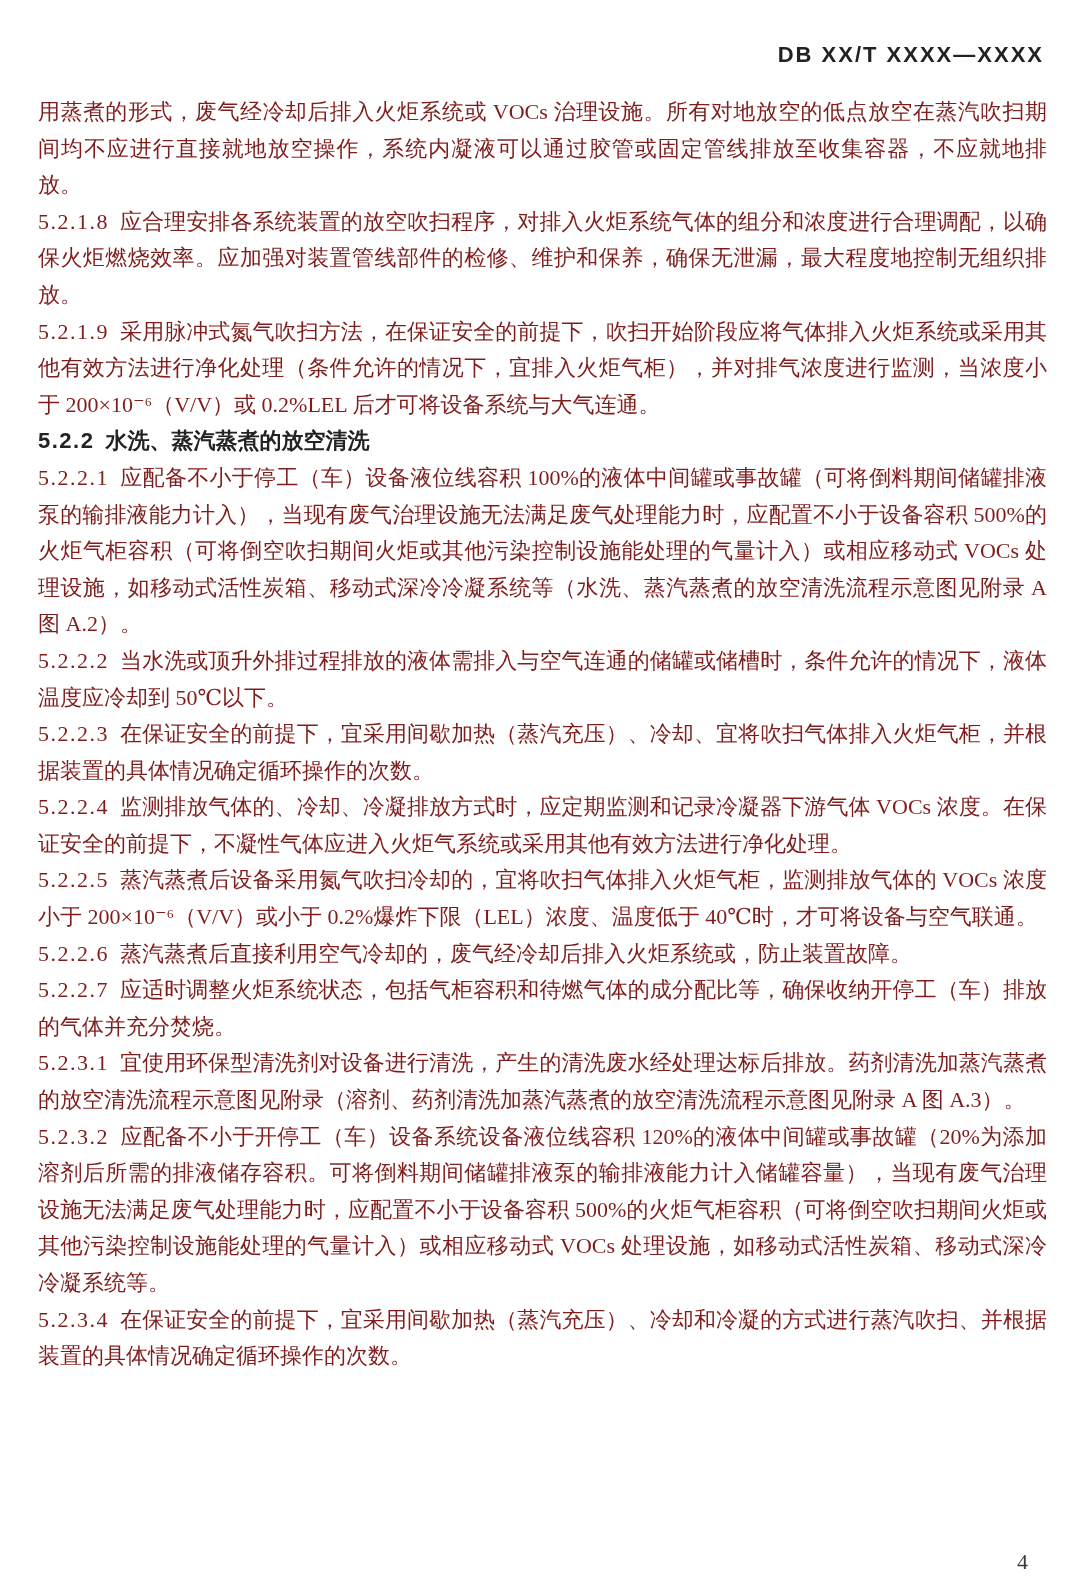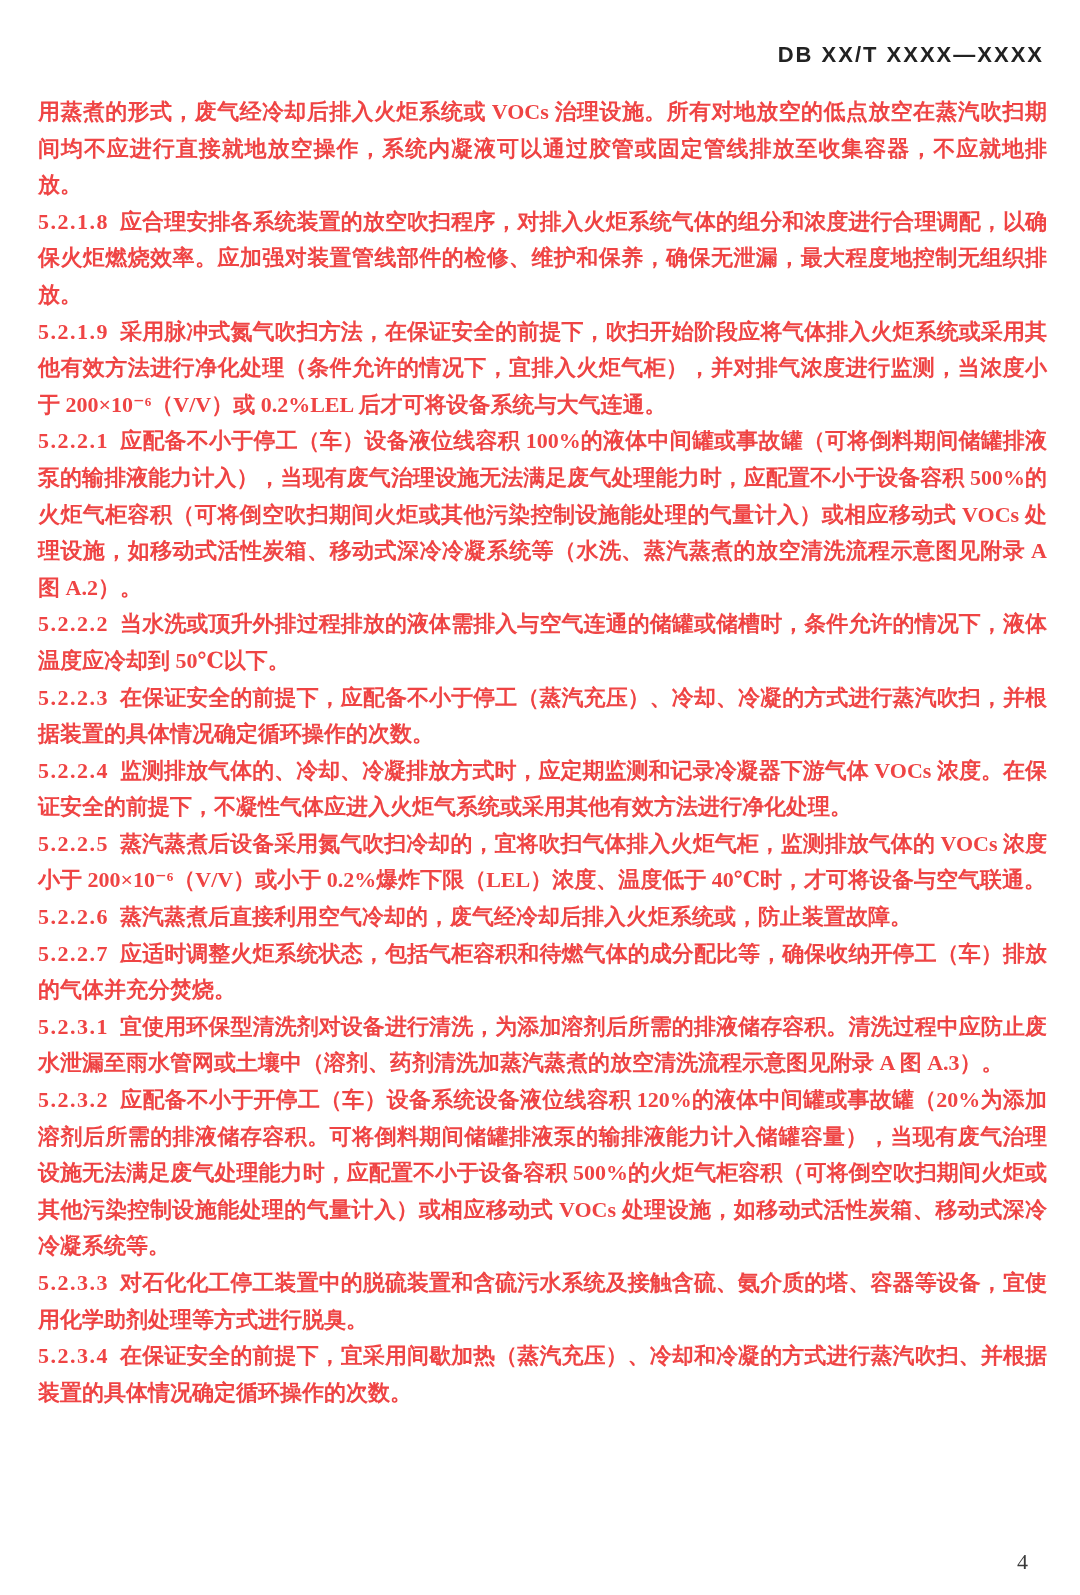--- a/index.html
+++ b/index.html
@@ -31,22 +31,21 @@
   .content {
     position: absolute;
     top: 94px;
     left: 38px;
     right: 33px;
   }
   .para {
     font-size: 22px;
     line-height: 36.6px;
     text-align: justify;
-    color: #ef4444;
-    font-weight: bold;
+    color: #7f1d1d;
   }
   .para.body .clause-num {
     font-family: "Liberation Serif", "DejaVu Serif", serif;
     letter-spacing: 1.5px;
     white-space: nowrap;
   }
   .para.heading {
     font-family: "Liberation Sans", "DejaVu Sans", sans-serif;
     font-weight: 700;
     color: #222222;
@@ -71,30 +70,30 @@
 <div class="page">
 
   <div class="page-header">
     <span class="doc-code">DB XX/T XXXX—XXXX</span>
   </div>
 
   <div class="content">
       <div class="para body"><span class="clause-text">用蒸煮的形式，废气经冷却后排入火炬系统或 VOCs 治理设施。所有对地放空的低点放空在蒸汽吹扫期间均不应进行直接就地放空操作，系统内凝液可以通过胶管或固定管线排放至收集容器，不应就地排放。</span></div>
       <div class="para body"><span class="clause-num">5.2.1.8</span> <span class="clause-text">应合理安排各系统装置的放空吹扫程序，对排入火炬系统气体的组分和浓度进行合理调配，以确保火炬燃烧效率。应加强对装置管线部件的检修、维护和保养，确保无泄漏，最大程度地控制无组织排放。</span></div>
       <div class="para body"><span class="clause-num">5.2.1.9</span> <span class="clause-text">采用脉冲式氮气吹扫方法，在保证安全的前提下，吹扫开始阶段应将气体排入火炬系统或采用其他有效方法进行净化处理（条件允许的情况下，宜排入火炬气柜），并对排气浓度进行监测，当浓度小于 200×10⁻⁶（V/V）或 0.2%LEL 后才可将设备系统与大气连通。</span></div>
+      <div class="para heading"><span class="clause-num">5.2.2</span> <span class="clause-text">水洗、蒸汽蒸煮的放空清洗</span></div>
       <div class="para body"><span class="clause-num">5.2.2.1</span> <span class="clause-text">应配备不小于停工（车）设备液位线容积 100%的液体中间罐或事故罐（可将倒料期间储罐排液泵的输排液能力计入），当现有废气治理设施无法满足废气处理能力时，应配置不小于设备容积 500%的火炬气柜容积（可将倒空吹扫期间火炬或其他污染控制设施能处理的气量计入）或相应移动式 VOCs 处理设施，如移动式活性炭箱、移动式深冷冷凝系统等（水洗、蒸汽蒸煮的放空清洗流程示意图见附录 A 图 A.2）。</span></div>
       <div class="para body"><span class="clause-num">5.2.2.2</span> <span class="clause-text">当水洗或顶升外排过程排放的液体需排入与空气连通的储罐或储槽时，条件允许的情况下，液体温度应冷却到 50℃以下。</span></div>
-      <div class="para body"><span class="clause-num">5.2.2.3</span> <span class="clause-text">在保证安全的前提下，应配备不小于停工（蒸汽充压）、冷却、冷凝的方式进行蒸汽吹扫，并根据装置的具体情况确定循环操作的次数。</span></div>
+      <div class="para body"><span class="clause-num">5.2.2.3</span> <span class="clause-text">在保证安全的前提下，宜采用间歇加热（蒸汽充压）、冷却、宜将吹扫气体排入火炬气柜，并根据装置的具体情况确定循环操作的次数。</span></div>
       <div class="para body"><span class="clause-num">5.2.2.4</span> <span class="clause-text">监测排放气体的、冷却、冷凝排放方式时，应定期监测和记录冷凝器下游气体 VOCs 浓度。在保证安全的前提下，不凝性气体应进入火炬气系统或采用其他有效方法进行净化处理。</span></div>
       <div class="para body"><span class="clause-num">5.2.2.5</span> <span class="clause-text">蒸汽蒸煮后设备采用氮气吹扫冷却的，宜将吹扫气体排入火炬气柜，监测排放气体的 VOCs 浓度小于 200×10⁻⁶（V/V）或小于 0.2%爆炸下限（LEL）浓度、温度低于 40℃时，才可将设备与空气联通。</span></div>
       <div class="para body"><span class="clause-num">5.2.2.6</span> <span class="clause-text">蒸汽蒸煮后直接利用空气冷却的，废气经冷却后排入火炬系统或，防止装置故障。</span></div>
       <div class="para body"><span class="clause-num">5.2.2.7</span> <span class="clause-text">应适时调整火炬系统状态，包括气柜容积和待燃气体的成分配比等，确保收纳开停工（车）排放的气体并充分焚烧。</span></div>
-      <div class="para body"><span class="clause-num">5.2.3.1</span> <span class="clause-text">宜使用环保型清洗剂对设备进行清洗，为添加溶剂后所需的排液储存容积。清洗过程中应防止废水泄漏至雨水管网或土壤中（溶剂、药剂清洗加蒸汽蒸煮的放空清洗流程示意图见附录 A 图 A.3）。</span></div>
+      <div class="para body"><span class="clause-num">5.2.3.1</span> <span class="clause-text">宜使用环保型清洗剂对设备进行清洗，产生的清洗废水经处理达标后排放。药剂清洗加蒸汽蒸煮的放空清洗流程示意图见附录（溶剂、药剂清洗加蒸汽蒸煮的放空清洗流程示意图见附录 A 图 A.3）。</span></div>
       <div class="para body"><span class="clause-num">5.2.3.2</span> <span class="clause-text">应配备不小于开停工（车）设备系统设备液位线容积 120%的液体中间罐或事故罐（20%为添加溶剂后所需的排液储存容积。可将倒料期间储罐排液泵的输排液能力计入储罐容量），当现有废气治理设施无法满足废气处理能力时，应配置不小于设备容积 500%的火炬气柜容积（可将倒空吹扫期间火炬或其他污染控制设施能处理的气量计入）或相应移动式 VOCs 处理设施，如移动式活性炭箱、移动式深冷冷凝系统等。</span></div>
-      <div class="para body"><span class="clause-num">5.2.3.3</span> <span class="clause-text">对石化化工停工装置中的脱硫装置和含硫污水系统及接触含硫、氨介质的塔、容器等设备，宜使用化学助剂处理等方式进行脱臭。</span></div>
       <div class="para body"><span class="clause-num">5.2.3.4</span> <span class="clause-text">在保证安全的前提下，宜采用间歇加热（蒸汽充压）、冷却和冷凝的方式进行蒸汽吹扫、并根据装置的具体情况确定循环操作的次数。</span></div>
       <div class="para body"> </div>
     </div>
 
   <div class="page-footer">
     <span class="page-number">4</span>
   </div>
 
 </div>
 

